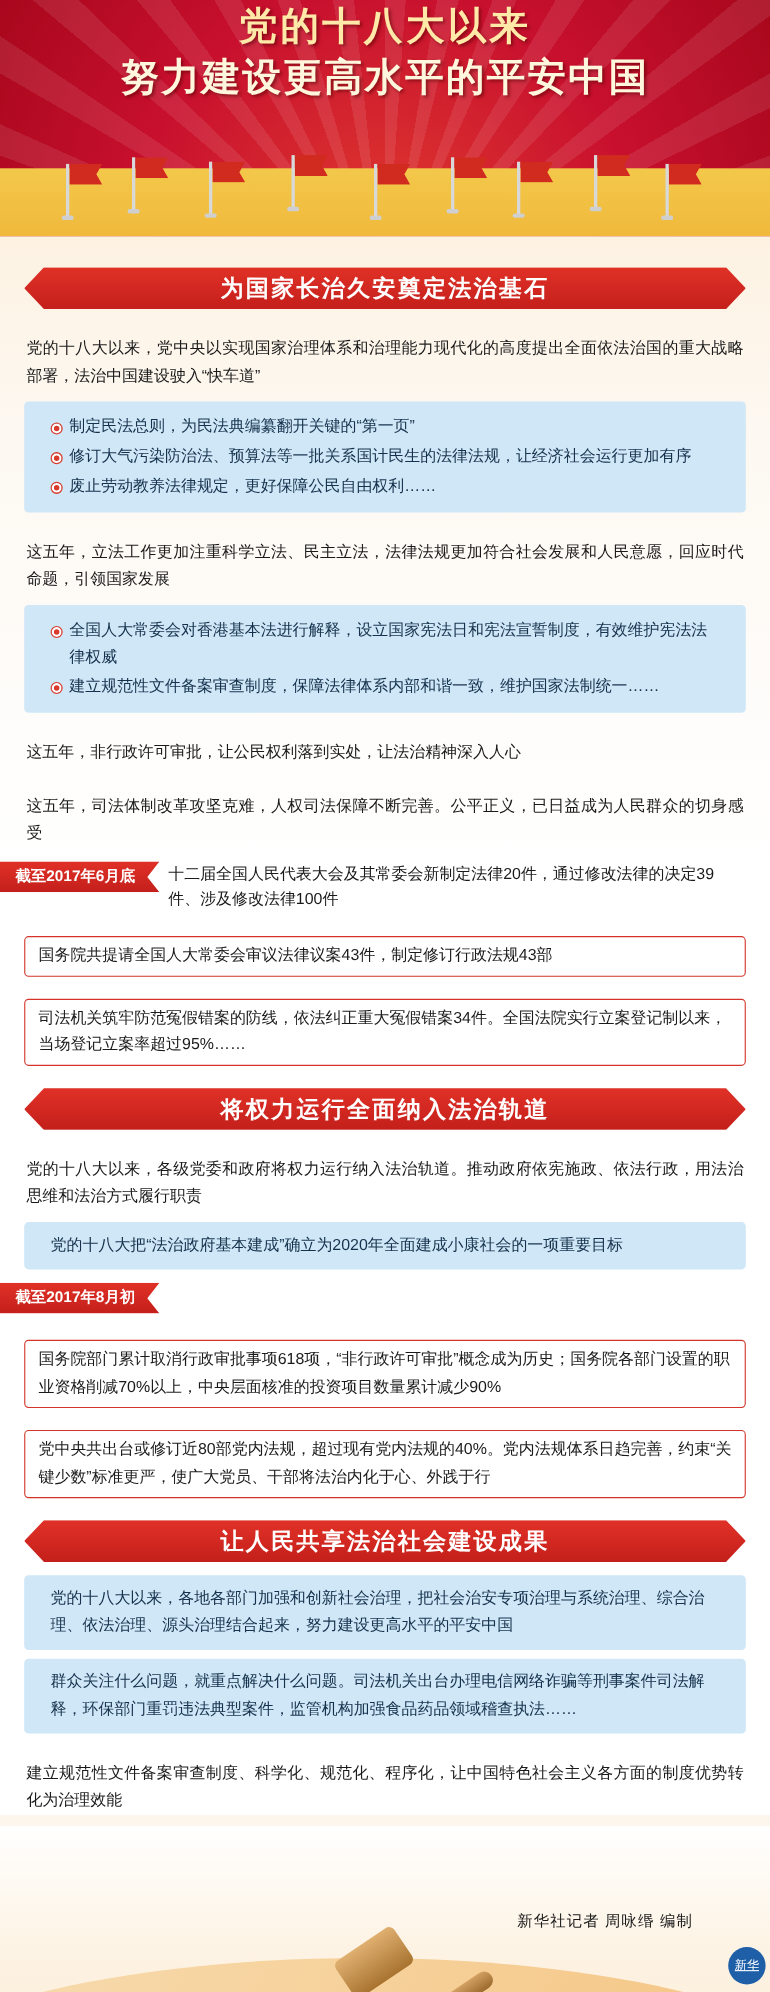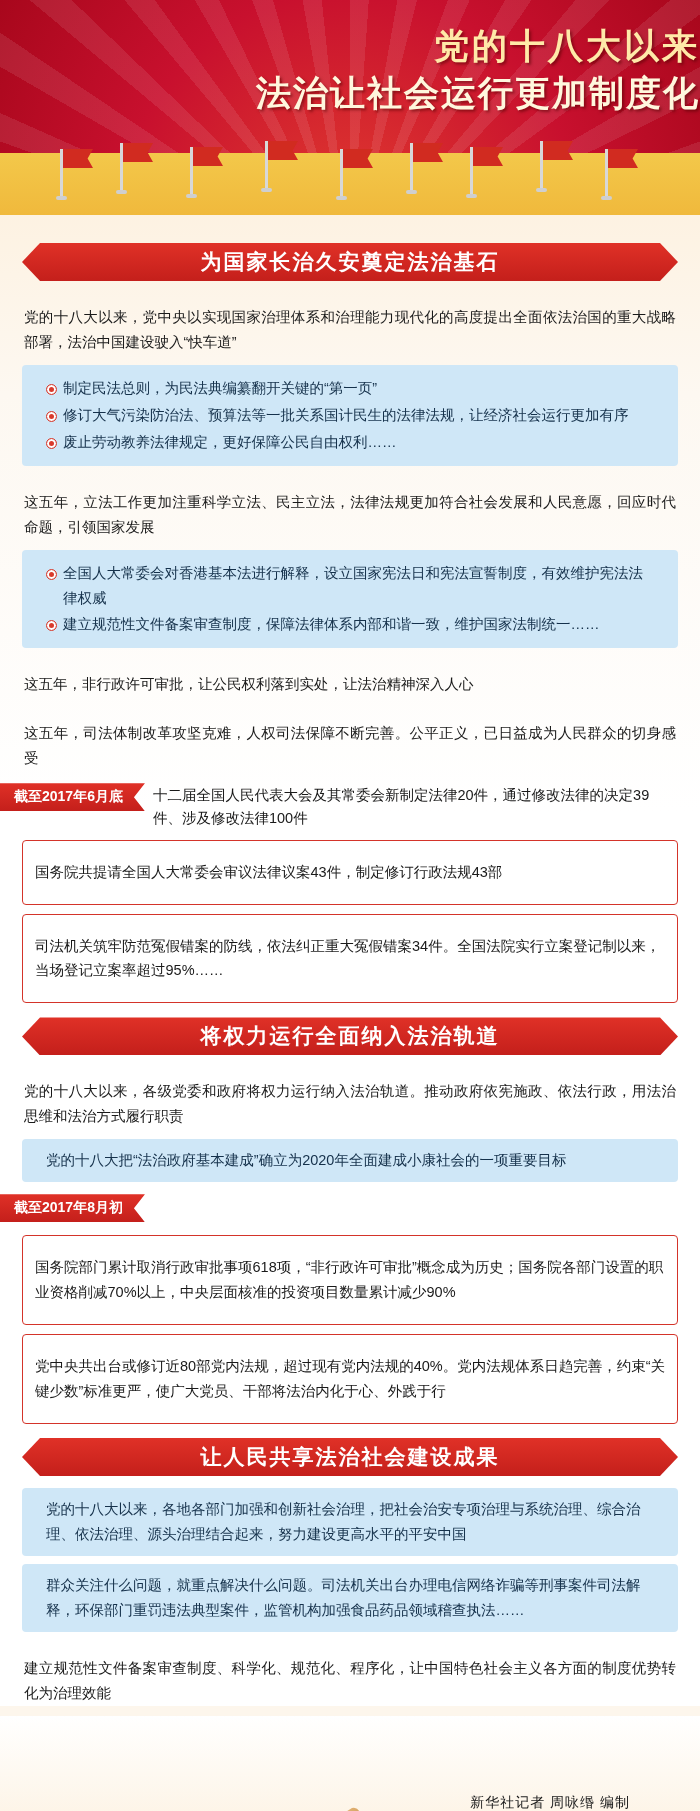--- a/index.html
+++ b/index.html
@@ -27,22 +27,21 @@
   .rays {
     position: absolute;
     inset: 0;
     background:
       repeating-conic-gradient(from 0deg at 50% 125%,
         rgba(255,255,255,0.09) 0deg 4deg,
         rgba(255,255,255,0) 4deg 10deg);
   }
   .header-inner {
     position: relative;
-    padding-top: 22px;
-    text-align: right;
+    text-align: center;
   }
   .title-line1 {
     color: #ffe9a8;
     font-size: 35px;
     font-weight: bold;
     letter-spacing: 3px;
     text-shadow: 2px 2px 3px rgba(80,0,0,0.55);
     line-height: 1.35;
   }
   .title-line2 {
@@ -148,22 +147,22 @@
     width: 9px; height: 9px;
     border-radius: 50%;
     background: #d83a2c;
     box-shadow: inset 0 0 0 2px #ffffff;
     outline: 1px solid #d83a2c;
   }
 
   .red-box {
     border: 1.6px solid #d4342a;
     border-radius: 4px;
-    padding: 19px 12px;
-    margin: 9px 0;
+    padding: 5px 12px;
+    margin: 20px 0;
     font-size: 14.5px;
     line-height: 1.72;
     color: #1a1a1a;
   }
   .red-box b { color: #1a1a1a; font-weight: bold; }
 
   .date-row {
     display: flex;
     align-items: flex-start;
     margin: 12px 0 6px 0;
@@ -213,21 +212,21 @@
   .credit {
     position: absolute;
     right: 70px;
     top: 78px;
     font-size: 14px;
     color: #1a1a1a;
     letter-spacing: 1px;
   }
   .logo-circle {
     position: absolute;
-    right: 22px;
+    right: 4px;
     top: 110px;
     width: 34px; height: 34px;
     border-radius: 50%;
     background: #1f5fa8;
     color: #fff;
     font-size: 11px;
     display: flex; align-items: center; justify-content: center; text-decoration: underline;
   }
   
   .gavel { position: absolute; left: 300px; bottom: 10px; }
@@ -251,21 +250,21 @@
 </style>
 </head>
 <body>
 
 <div class="poster">
 
   <div class="header">
     <div class="rays"></div>
     <div class="header-inner">
       <div class="title-line1">党的十八大以来</div>
-      <div class="title-line2">法治让社会运行更加制度化</div>
+      <div class="title-line2">努力建设更高水平的平安中国</div>
     </div>
     <div class="header-bottom-band"></div>
     <div class="flags">
       <span class="flag" style="left:60px;"></span>
       <span class="flag" style="left:120px;bottom:6px;"></span>
       <span class="flag" style="left:190px;bottom:2px;"></span>
       <span class="flag" style="left:265px;bottom:8px;"></span>
       <span class="flag" style="left:340px;bottom:0px;"></span>
       <span class="flag" style="left:410px;bottom:6px;"></span>
       <span class="flag" style="left:470px;bottom:2px;"></span>

